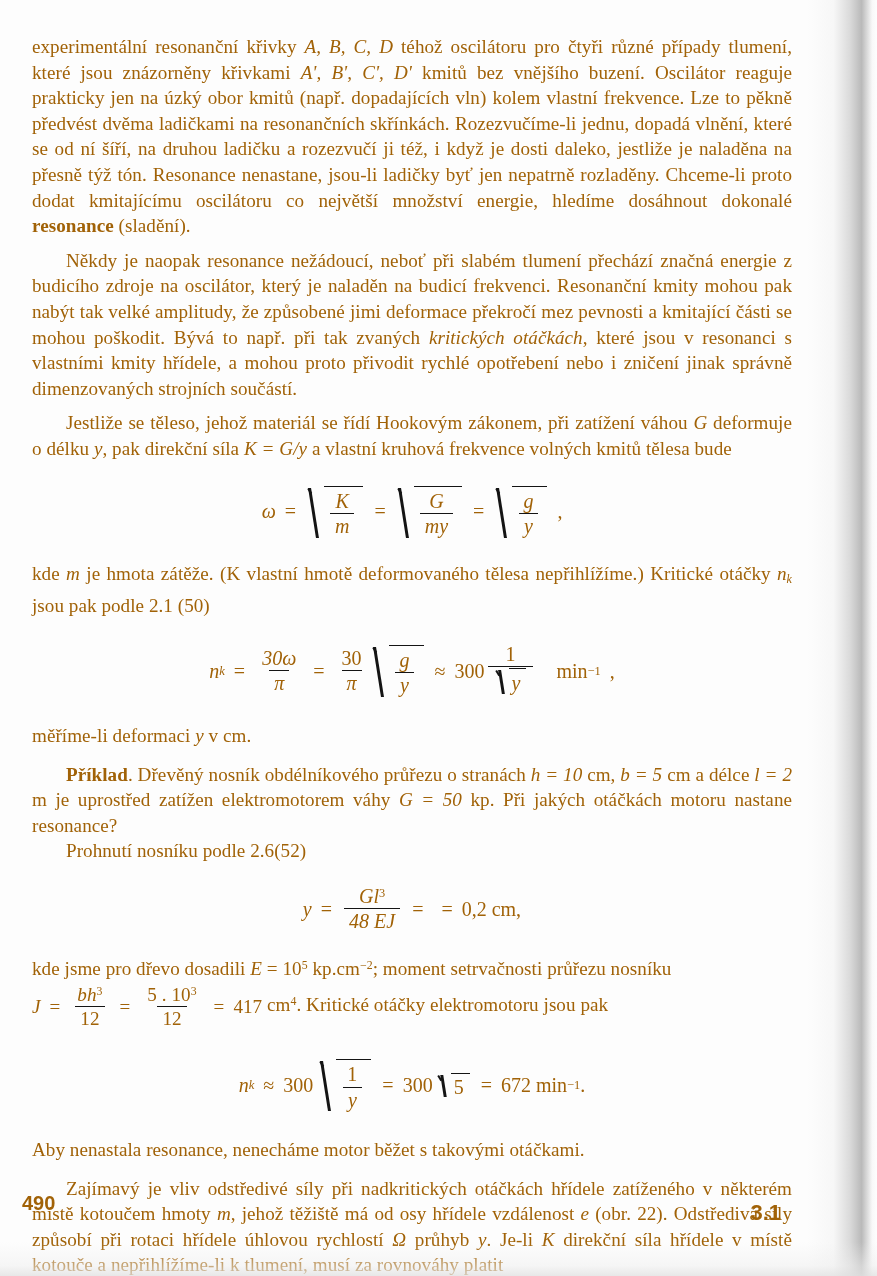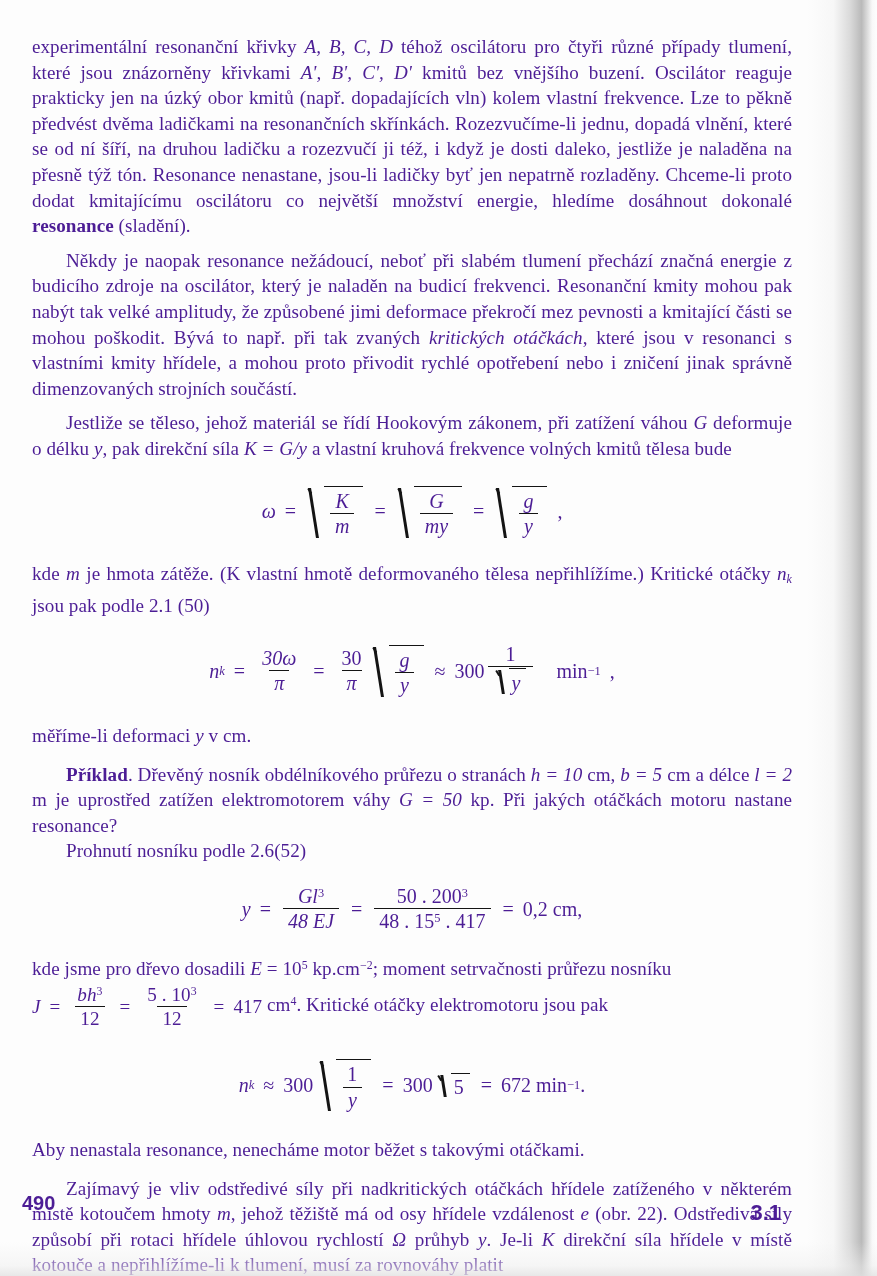--- a/index.html
+++ b/index.html
@@ -7,21 +7,21 @@
     padding: 0;
     background: #ffffff;
   }
   .page {
     position: relative;
     width: 877px;
     height: 1276px;
     background: #fdfdfd;
     overflow: hidden;
     font-family: "Liberation Serif", "DejaVu Serif", serif;
-    color: #4c1d95;
+    color: #a16207;
   }
   
   .scan-edge {
     position: absolute;
     top: 0;
     right: 0;
     width: 70px;
     height: 100%;
     background: linear-gradient(to right,
        rgba(255,255,255,0) 0%,
@@ -267,24 +267,20 @@
 
     <div class="math-block tight">
       <span class="mrow">
         <span class="mathit">y</span>
         <span class="op">=</span>
         <span class="frac">
           <span class="num"><span class="mathit">Gl</span><sup class="sp rm">3</sup></span>
           <span class="den mathit">48 EJ</span>
         </span>
         <span class="op">=</span>
-        <span class="frac">
-          <span class="num roman"><span>50 . 200</span><sup class="sp rm">3</sup></span>
-          <span class="den roman"><span>48 . 15</span><sup class="sp rm">5</sup><span> . 417</span></span>
-        </span>
         <span class="op">=</span>
         <span class="roman">0,2 cm,</span>
       </span>
     </div>
 
     <p class="para"><span>kde jsme pro dřevo dosadili </span><span class="mathit">E</span><span> = 10</span><sup class="sp rm">5</sup><span> kp.cm</span><sup class="sp rm">−2</sup><span>; moment setrvačnosti průřezu nosníku</span></p>
 
     <p class="para" style="margin-top:2px;">
       <span class="mrow" style="font-size:19.1px;vertical-align:middle;">
         <span class="mathit">J</span>

